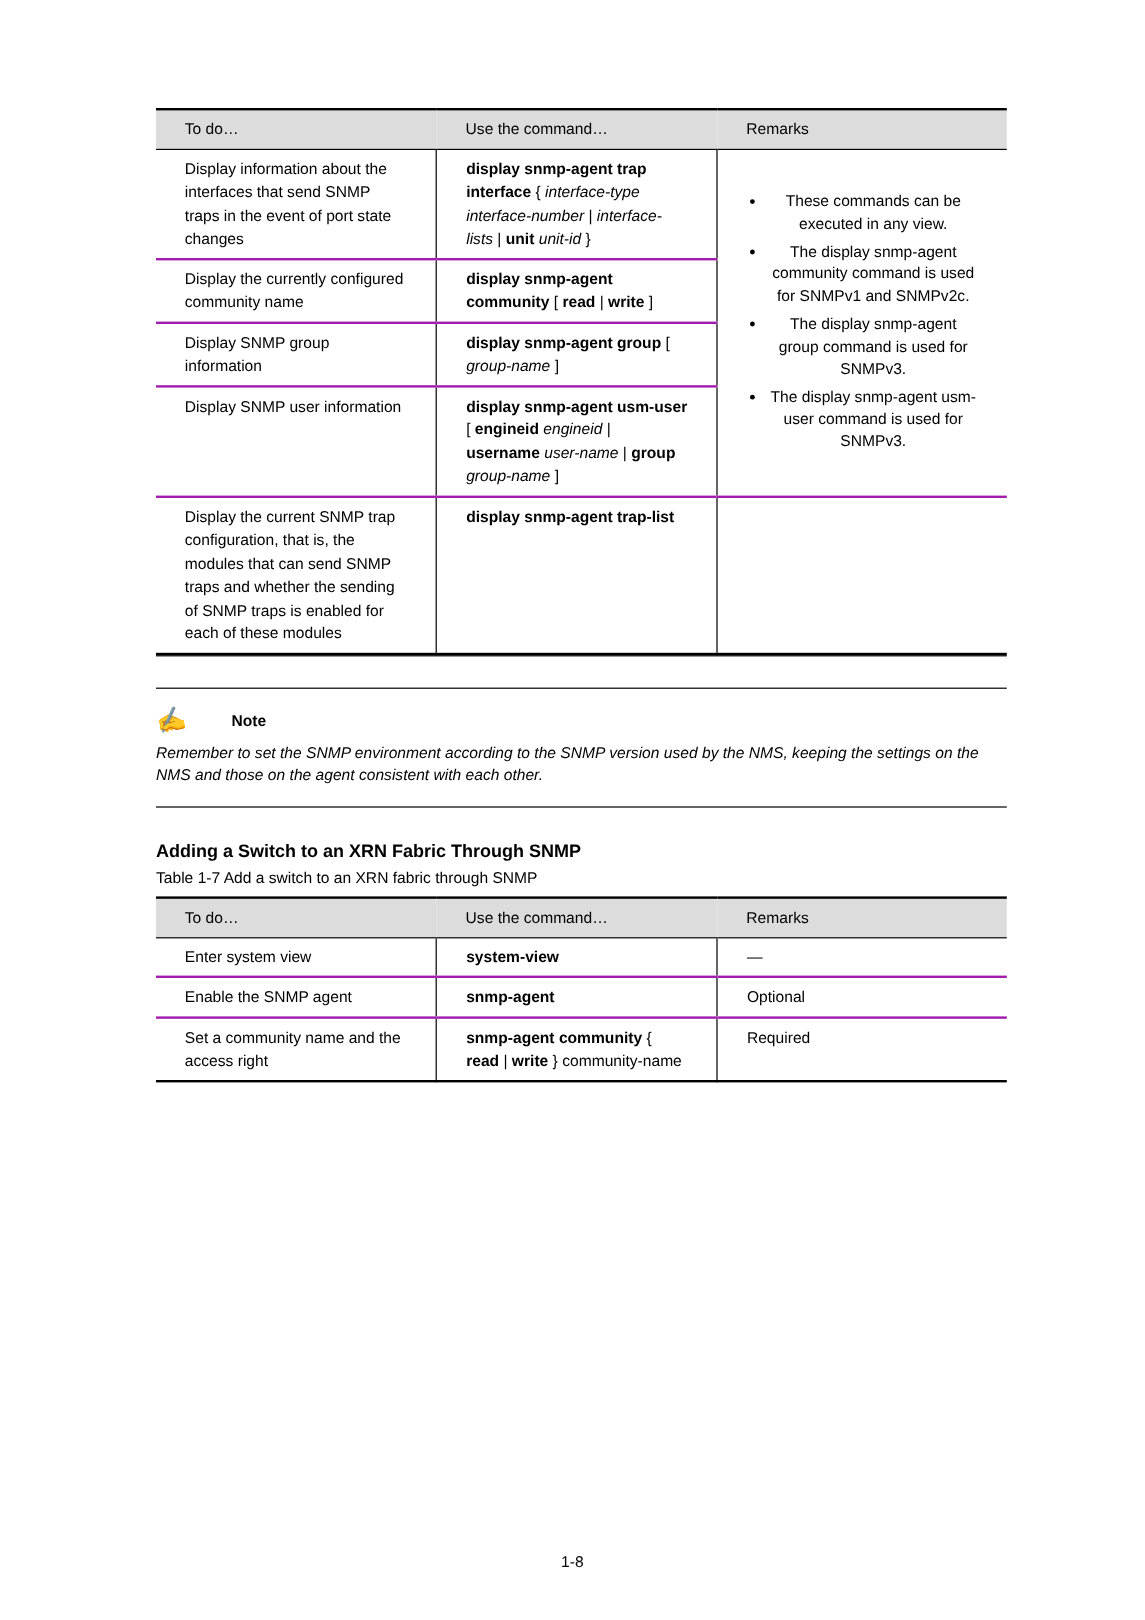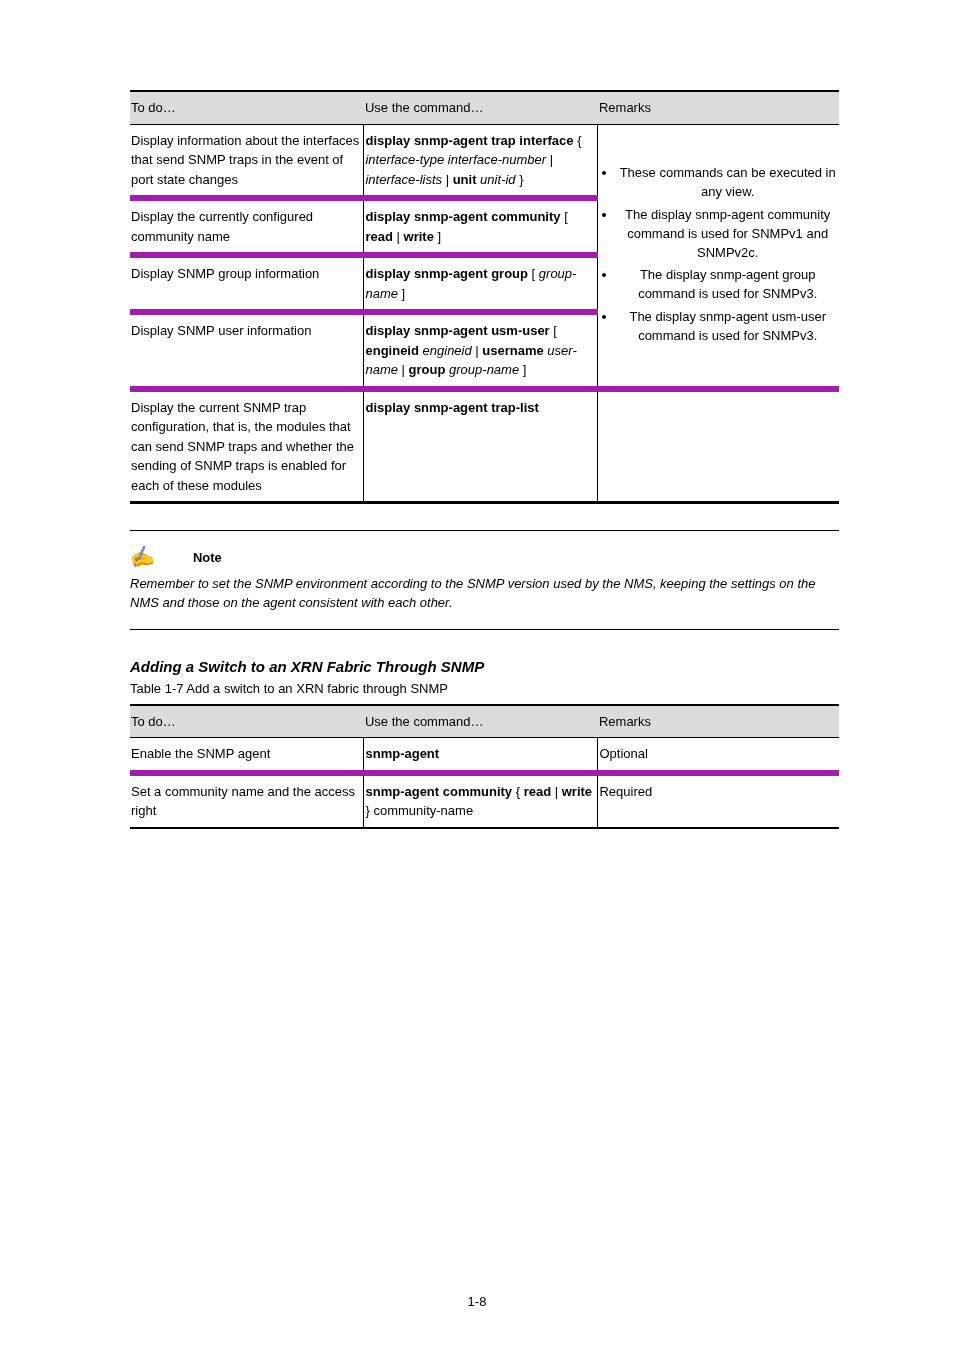--- a/index.html
+++ b/index.html
@@ -19,51 +19,51 @@
     border-collapse: collapse;
     width: 100%;
     table-layout: fixed;
     border-top: 2px solid #000;
     border-bottom: 2px solid #000;
   }
   table.doc-table th, table.doc-table td {
     font-size: 13px;
     text-align: left;
     vertical-align: top;
-    padding: 6px 1px;
+    padding: 6px 24px;
     line-height: 1.5;
   }
   table.doc-table th {
     background: #dcdcdc;
     font-weight: normal;
     border-bottom: 1px solid #000;
   }
   table.doc-table col.c1 { width: 33%; }
   table.doc-table col.c2 { width: 33%; }
   table.doc-table col.c3 { width: 34%; }
-  .innerborder-bottom { border-bottom: 6px solid #a21caf; }
+  .innerborder-bottom { border-bottom: 2px solid #a21caf; }
   .innerborder-right  { border-right: 1px solid #000; }
   .bold { font-weight: bold; }
   ul.bullets {
     margin: 0;
     padding-left: 18px;
   }
   ul.bullets li {
     margin: 4px 0;
     list-style: disc;
     font-size: 13px;
     line-height: 1.45;
   }
   .between-tables { height: 26px; border-top: 1px solid #000; border-bottom: 1px solid #000; }
   .note-block { margin: 14px 0 8px 0; }
   .note-head { display: flex; align-items: center; gap: 6px; }
   .note-head .icon { font-size: 20px; transform: rotate(-12deg); display:inline-block; }
   .note-head .word { font-weight: bold; font-size: 13px; padding-left: 32px; }
   .note-body { font-size: 13px; margin: 6px 0 16px 0; line-height: 1.45; font-style: italic; }
-  .section-title { font-weight: bold; font-size: 15px; margin: 28px 0 6px 0; font-style: italic; }
+  .section-title { font-weight: bold; font-size: 15px; margin: 28px 0 6px 0; }
   .table-caption { font-size: 13px; margin: 4px 0 8px 0; }
   .page-num {
     position: absolute;
     left: 0; right: 0;
     bottom: 41px;
     text-align: center;
     font-size: 13px;
   }
   .hr-thin { border: 0; border-top: 1px solid #000; margin: 0; }
 </style>
@@ -138,20 +138,25 @@
     </colgroup>
   <thead>
     <tr>
       <th>To do…</th>
       <th>Use the command…</th>
       <th>Remarks</th>
     </tr>
   </thead>
   <tbody id="t2body">
       <tr>
+        <td class="innerborder-right innerborder-bottom">Enter system view</td>
+        <td class="innerborder-right innerborder-bottom"><span><span class="bold">system-view</span></span></td>
+        <td class="innerborder-bottom">—</td>
+      </tr>
+      <tr>
         <td class="innerborder-right innerborder-bottom">Enable the SNMP agent</td>
         <td class="innerborder-right innerborder-bottom"><span><span class="bold">snmp-agent</span></span></td>
         <td class="innerborder-bottom">Optional</td>
       </tr>
       <tr>
         <td class="innerborder-right">Set a community name and the access right</td>
         <td class="innerborder-right"><span><span class="bold">snmp-agent community</span><span> { </span><span class="bold">read</span><span> | </span><span class="bold">write</span><span> } </span><span style=" margin-top: 28px;">community-name</span></span></td>
         <td>Required</td>
       </tr>
     </tbody>

